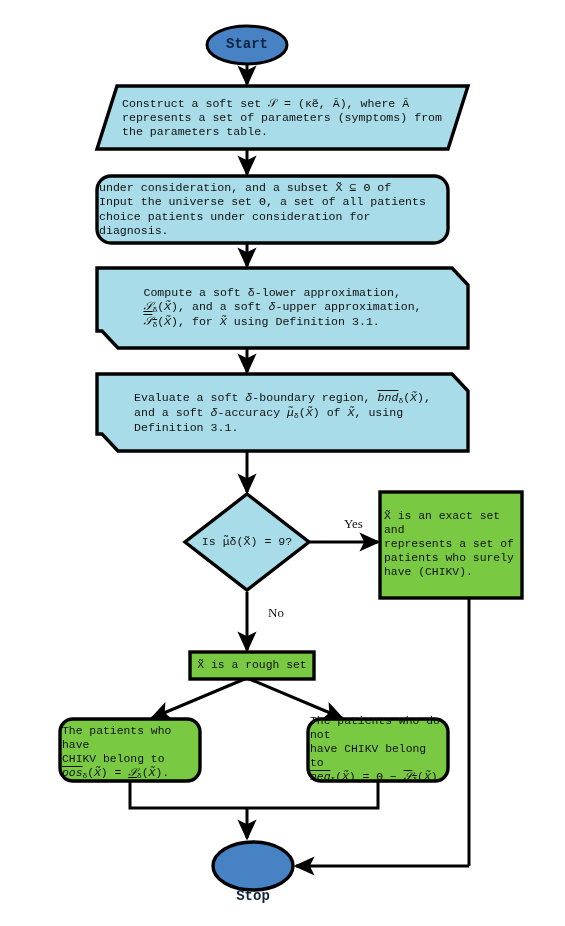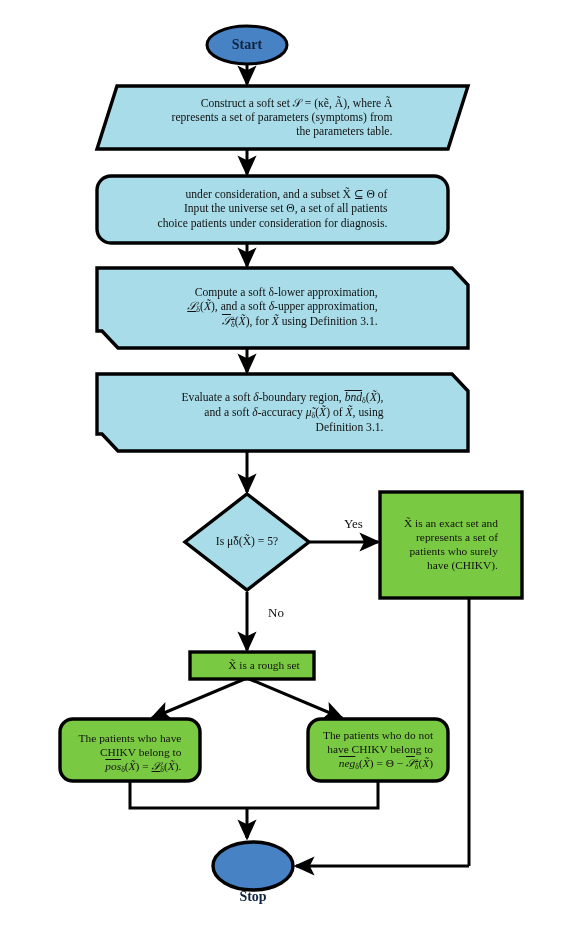--- a/index.html
+++ b/index.html
@@ -1,20 +1,20 @@
 <!DOCTYPE html>
 <html><head>
 <meta charset="utf-8">
 <style>
   html,body{margin:0;padding:0;background:#ffffff;}
   body{width:565px;height:926px;position:relative;
        font-family:"Liberation Serif","DejaVu Serif",serif;color:#111111;}
   #flow{position:absolute;left:0;top:0;width:565px;height:926px;}
   .node-text{position:absolute;display:flex;align-items:center;justify-content:center;
-             text-align:right;line-height:1.22;pointer-events:none;}
+             text-align:left;line-height:1.22;pointer-events:none;font-family:Liberation Mono, monospace;}
   .lbl{position:absolute;font-size:13px;}
   .term{font-weight:bold;font-size:14px;color:#10243f;}
   .body-t{font-size:11.6px;}
   .mini-t{font-size:11.6px;}
   .grn-t{font-size:11.4px;}
   i.m{font-style:italic;}
   .ovl{ text-decoration:overline;margin-top:20px; }
   .unl{ text-decoration:underline; }
   sub{font-size:.68em;vertical-align:-0.25em;}
 </style>
@@ -96,32 +96,32 @@
 </div>
 
 <div class="node-text body-t" style="left:99px;top:376px;width:367px;height:74px;">
   <div>
     <div>Evaluate a soft <i class="m">δ</i>-boundary region, <span class="ovl"><i class="m">bnd</i></span><sub>δ</sub>(<i class="m">X̃</i>),</div>
     <div>and a soft <i class="m">δ</i>-accuracy <i class="m">μ̃</i><sub>δ</sub>(<i class="m">X̃</i>) of <i class="m">X̃</i>, using</div>
     <div>Definition 3.1.</div>
   </div>
 </div>
 
-<div class="node-text mini-t" style="left:187px;top:530px;width:120px;height:24px;">Is μ̃δ(X̃) = 5?</div>
+<div class="node-text mini-t" style="left:187px;top:530px;width:120px;height:24px;">Is μ̃δ(X̃) = 9?</div>
 
 <div class="node-text grn-t" style="left:384px;top:497px;width:134px;height:96px;">
   <div>
     <div>X̃ is an exact set and</div>
     <div>represents a set of</div>
     <div>patients who surely</div>
     <div>have (CHIKV).</div>
   </div>
 </div>
 
-<div class="node-text grn-t" style="left:190px;top:653px;width:124px;height:25px;padding-left:12px;">X̃ is a rough set</div>
+<div class="node-text grn-t" style="left:190px;top:653px;width:124px;height:25px;">X̃ is a rough set</div>
 
 <div class="node-text grn-t" style="left:62px;top:721px;width:136px;height:64px;">
   <div>
     <div>The patients who have</div>
     <div>CHIKV belong to</div>
     <div><span class="ovl"><i class="m">pos</i></span><sub>δ</sub>(<i class="m">X̃</i>) = <span class="unl"><i class="m">𝒮</i><sub>δ</sub></span>(<i class="m">X̃</i>).</div>
   </div>
 </div>
 
 <div class="node-text grn-t" style="left:310px;top:721px;width:136px;height:58px;">

